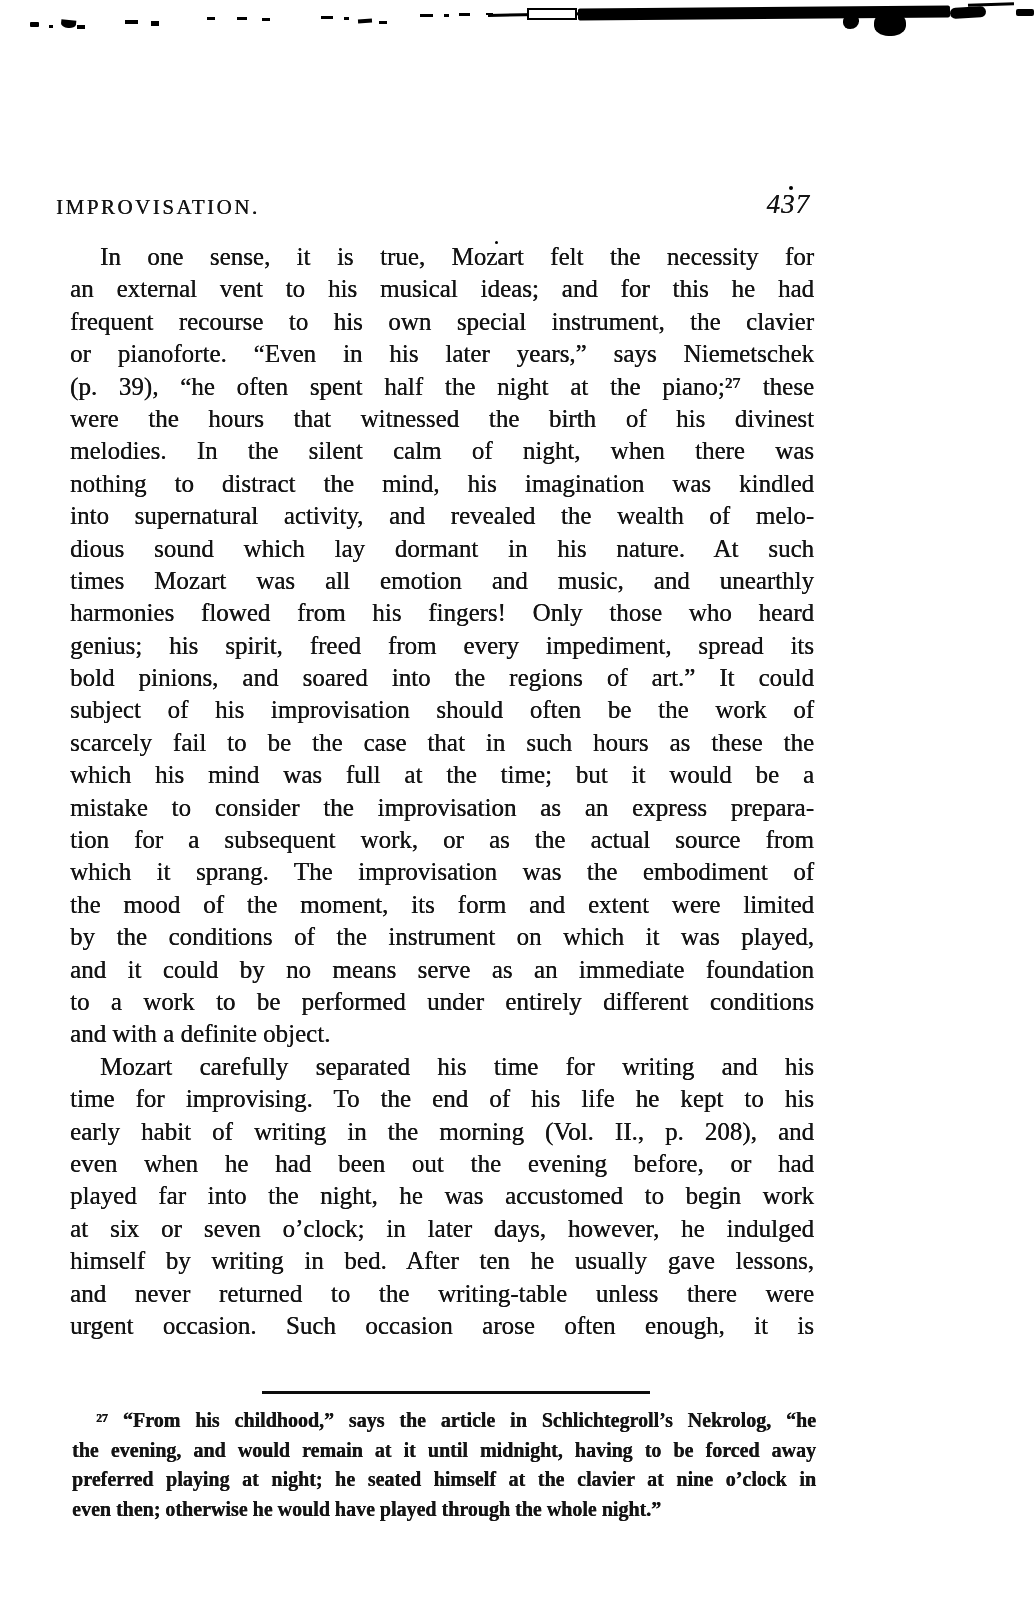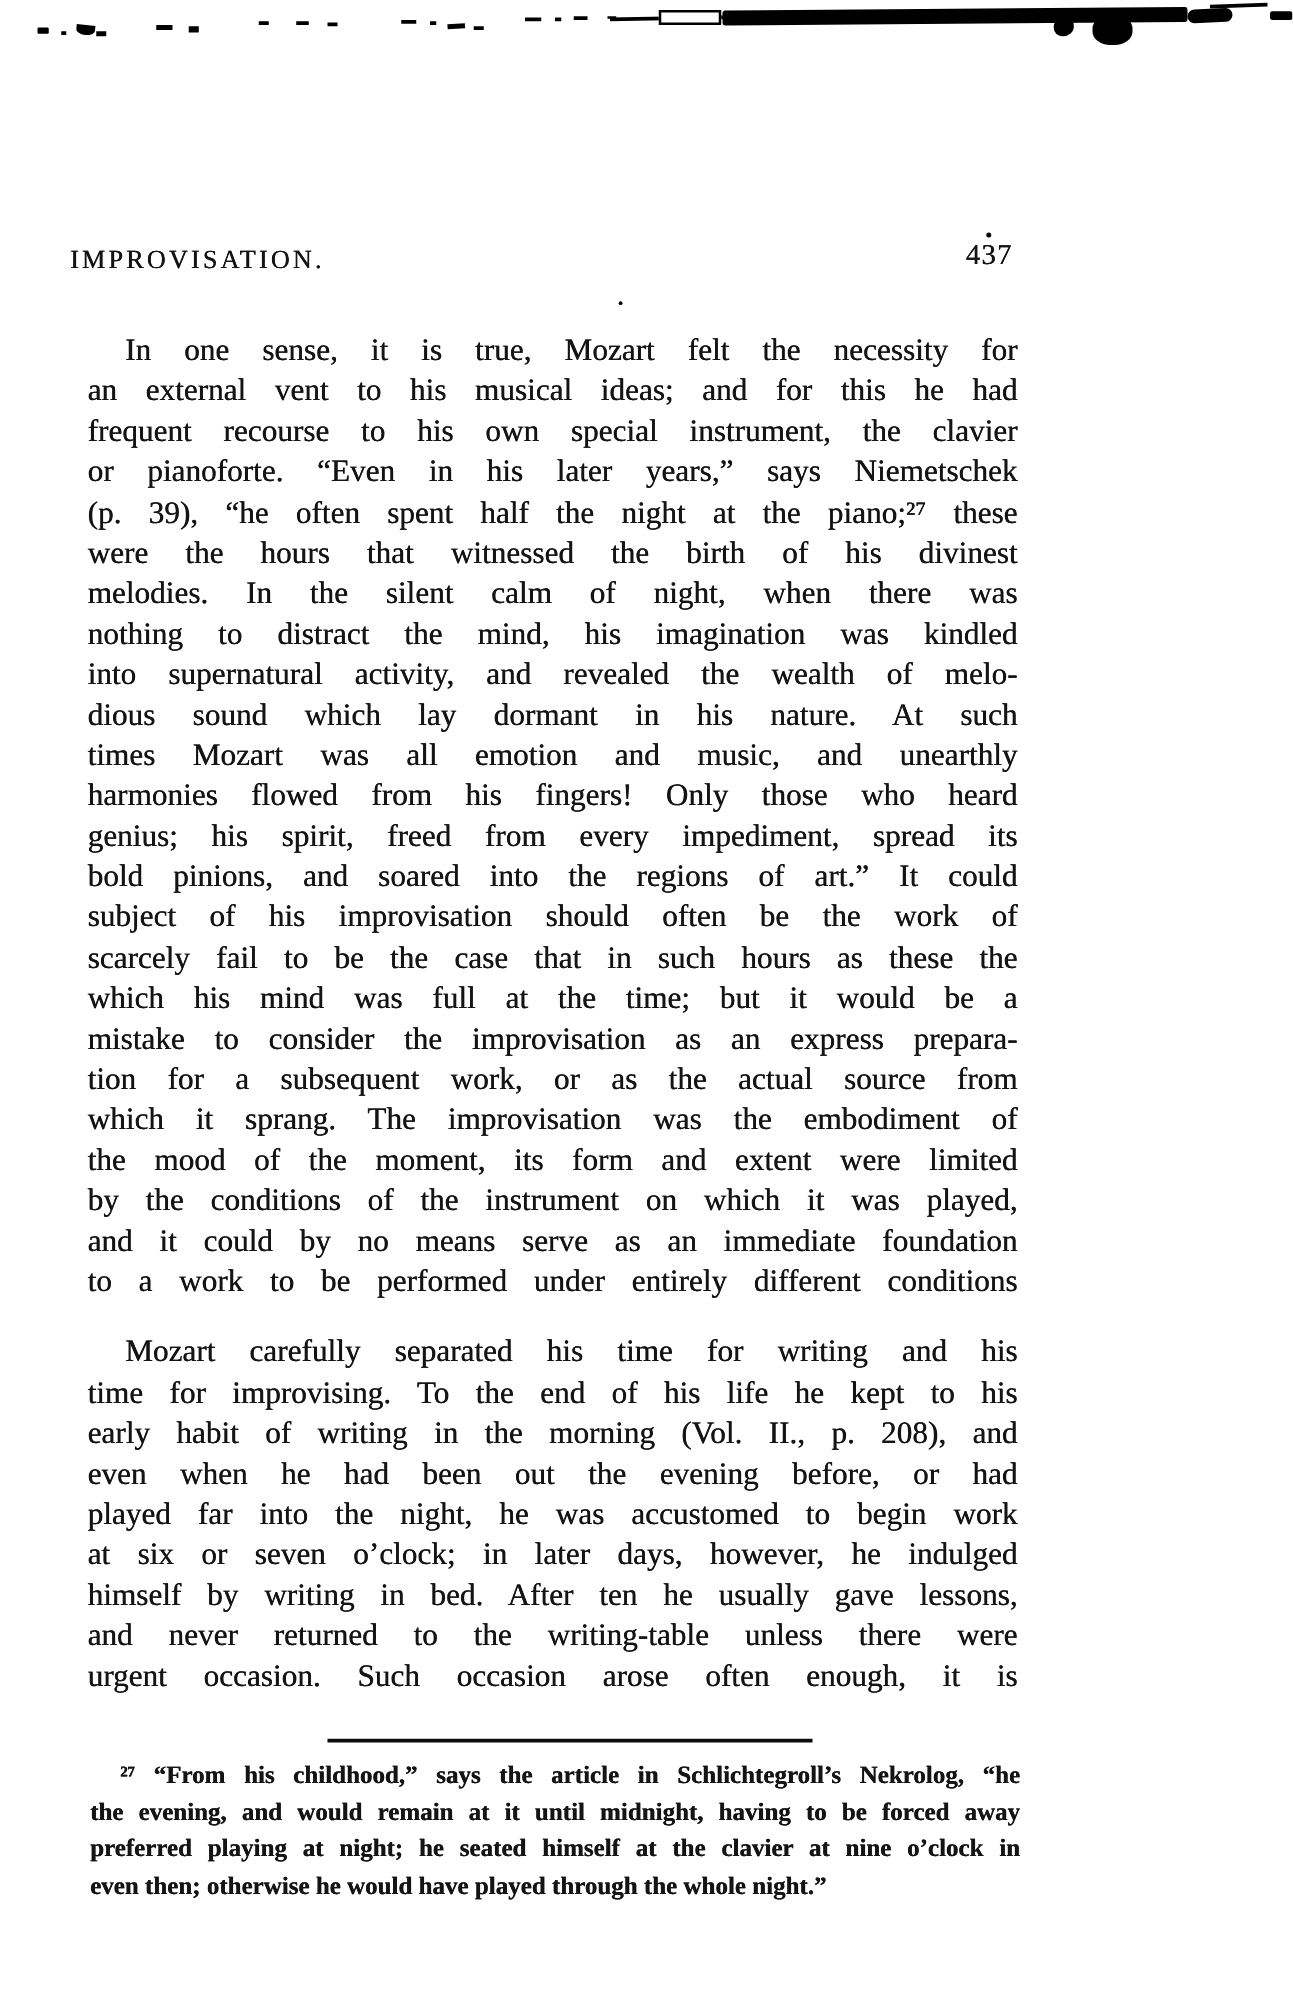--- a/index.html
+++ b/index.html
@@ -35,42 +35,43 @@
     text-align: left;
     font-size: 21px;
     letter-spacing: 2.5px;
     line-height: 30px;
     transform: translateX(-14px);
   }
   .page-number {
     position: absolute;
     right: 4px;
     top: -3px;
-    font-size: 23px;
+    font-size: 27px;
     line-height: 30px;
     letter-spacing: 1px;
+    font-style: italic;
   }
   
   .article {
     position: absolute;
     top: 241px;
     left: 70px;
     width: 744px;
   }
   .bline {
     height: 32.4px;
     line-height: 32.4px;
     font-size: 25px;
     white-space: nowrap;
     text-align: justify;
     text-align-last: justify;
     overflow: visible;
   }
   .bline.last { text-align-last: left; }
-  .bline.indent { text-indent: 30px; margin-top: 24px; }
+  .bline.indent { text-indent: 30px; }
   
   .fnsep {
     position: absolute;
     top: 1391px;
     left: 262px;
     width: 388px;
     height: 3px;
     background: #0c0c0c;
   }
   .footnote {
@@ -150,20 +151,21 @@
       <div class="bline">subject of his improvisation should often be the work of</div>
       <div class="bline">scarcely fail to be the case that in such hours as these the</div>
       <div class="bline">which his mind was full at the time; but it would be a</div>
       <div class="bline">mistake to consider the improvisation as an express prepara-</div>
       <div class="bline">tion for a subsequent work, or as the actual source from</div>
       <div class="bline">which it sprang. The improvisation was the embodiment of</div>
       <div class="bline">the mood of the moment, its form and extent were limited</div>
       <div class="bline">by the conditions of the instrument on which it was played,</div>
       <div class="bline">and it could by no means serve as an immediate foundation</div>
       <div class="bline">to a work to be performed under entirely different conditions</div>
+      <div class="bline last">and with a definite object.</div>
       <div class="bline indent">Mozart carefully separated his time for writing and his</div>
       <div class="bline">time for improvising. To the end of his life he kept to his</div>
       <div class="bline">early habit of writing in the morning (Vol. II., p. 208), and</div>
       <div class="bline">even when he had been out the evening before, or had</div>
       <div class="bline">played far into the night, he was accustomed to begin work</div>
       <div class="bline">at six or seven o’clock; in later days, however, he indulged</div>
       <div class="bline">himself by writing in bed. After ten he usually gave lessons,</div>
       <div class="bline">and never returned to the writing-table unless there were</div>
       <div class="bline">urgent occasion. Such occasion arose often enough, it is</div>
     </div>

